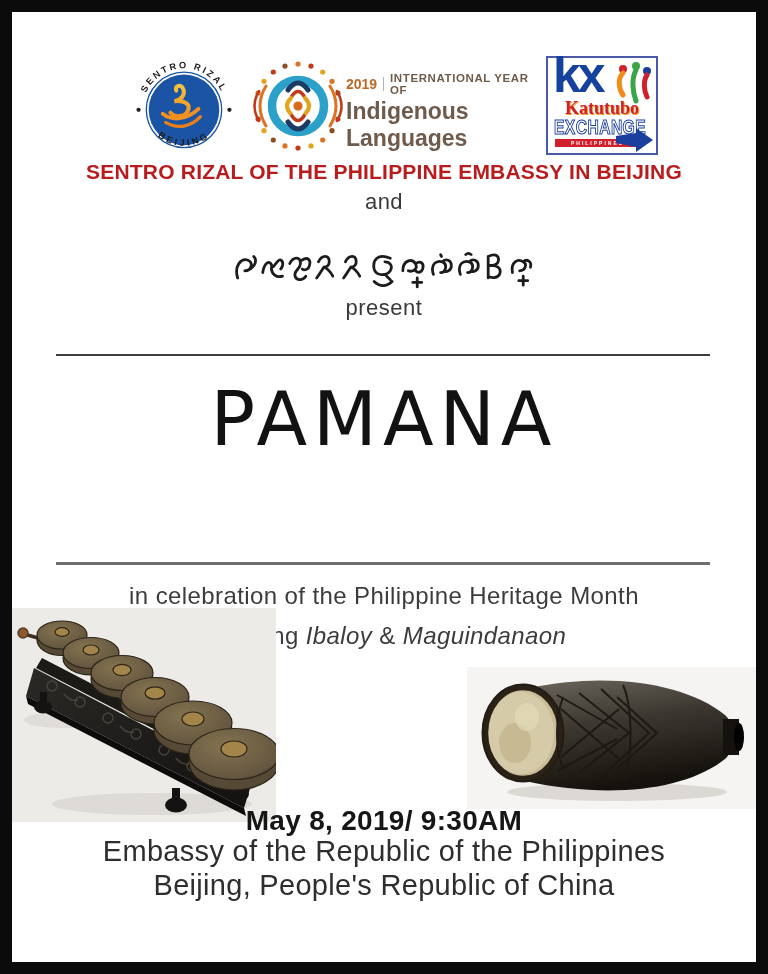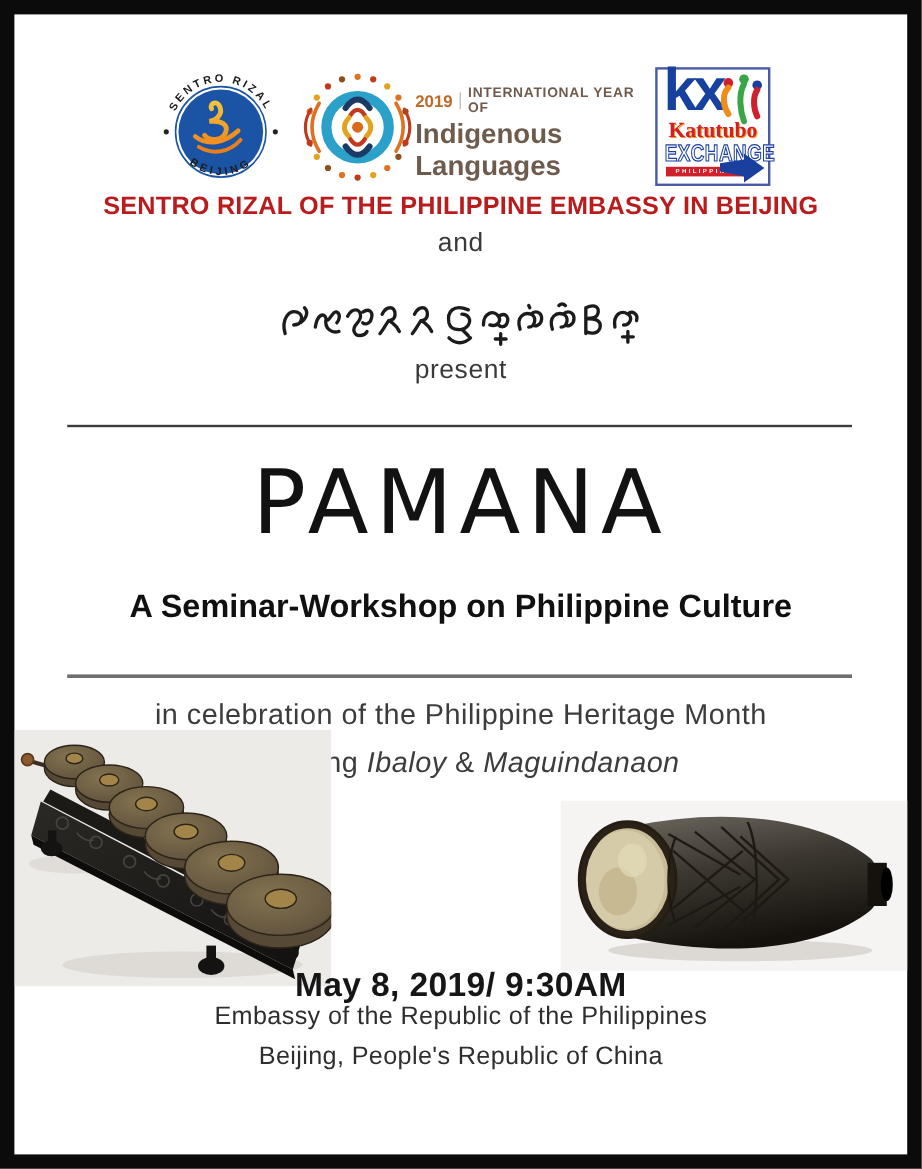--- a/index.html
+++ b/index.html
@@ -14,25 +14,25 @@
   .title{
     font-family:"DejaVu Sans",sans-serif;font-size:74px;letter-spacing:6px;
     color:#121212;font-weight:400;
   }
   .subtitle{font-weight:700;font-size:27px;color:#101010;}
   .detail{font-size:24px;color:#3c3c3c;letter-spacing:.4px;}
   .detail .it{font-style:italic;}
   .rule1{position:absolute;left:44px;right:46px;height:2px;background:#3d3d3d;}
   .rule2{position:absolute;left:44px;right:46px;height:3px;background:#6e6e6e;}
   .datetime{font-weight:700;font-size:28px;color:#161616;letter-spacing:.3px;}
-  .venue{font-size:21px;color:#2e2e2e;letter-spacing:.3px;}
+  .venue{font-size:29px;color:#2e2e2e;letter-spacing:.3px;}
   .logo{position:absolute;}
   
   .kx-box{
-    position:absolute;left:534px;top:44px;width:96px;height:99px;
+    position:absolute;left:534px;top:44px;width:112px;height:99px;
     border:2px solid #4a5aa8;background:#fff;box-sizing:border-box;
   }
   .kx-text{
     position:absolute;left:5px;top:-12px;font-size:50px;font-weight:700;
     color:#16419e;letter-spacing:-3px;font-family:"Liberation Sans",sans-serif;
   }
   .kx-name{
     position:absolute;left:0;right:0;top:40px;text-align:center;
     font-family:"Liberation Serif",serif;font-weight:700;font-size:18px;
     color:#d21f2c;text-shadow:1px 1px 0 #f2a01e;
@@ -172,21 +172,20 @@
         <path transform="translate(278,2)" d="M5,6 L5,30 M5,6 C14,2 18,6 16,12 C15,16 8,16 6,16 C14,16 20,18 18,25 C16,31 8,30 5,28"></path>
         <path transform="translate(306,2)" d="M4,24 C2,12 10,8 16,12 C21,15 18,22 12,22 M16,12 C20,8 26,12 24,18 M16,28 L16,38 M11,33 L21,33"></path>
       </g>
     </svg>
   </div>
 
   <div class="abs gothic" style="top:283px;">present</div>
 
   <div class="rule1" style="top:342px;"></div>
   <div class="abs title" style="top:364px;">PAMANA</div>
-  <div class="abs subtitle" style="top:478px;">A Seminar-Workshop on Philippine Culture</div>
   <div class="rule2" style="top:550px;"></div>
 
   <div class="abs detail" style="top:570px;">in celebration of the Philippine Heritage Month</div>
   <div class="abs detail" style="top:610px;">
     <span>featuring</span>
     <span class="it">Ibaloy</span>
     <span>&amp;</span>
     <span class="it">Maguindanaon</span>
   </div>
 

